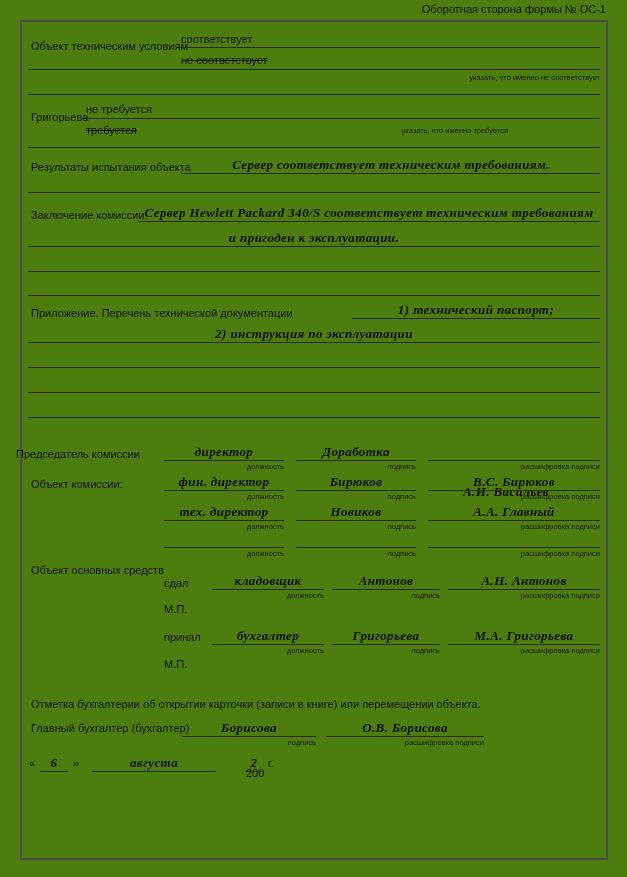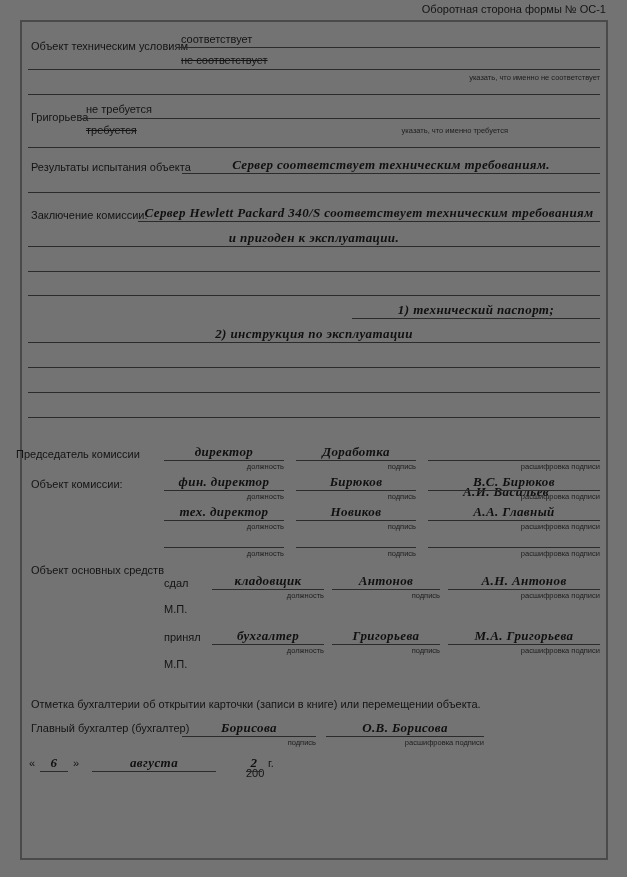--- a/index.html
+++ b/index.html
@@ -1,17 +1,17 @@
 <!DOCTYPE html>
 <html><head>
 <meta charset="utf-8">
 <style>
   html,body{margin:0;padding:0;background:#ffffff;}
   .page{
-    position:relative;width:627px;height:877px;background:#737373;
+    position:relative;width:627px;height:877px;background:#4d7c0f;
     font-family:"Liberation Sans",sans-serif;color:#161616;overflow:hidden;
   }
   .box{position:absolute;border:2px solid #4a4a4a;background:transparent;}
   .lbl{position:absolute;font-size:11px;line-height:12px;white-space:nowrap;color:#141414;}
   .val{
     position:absolute;font-family:"Liberation Serif","DejaVu Serif",serif;
     font-weight:bold;font-style:italic;font-size:13px;line-height:15px;
     letter-spacing:.4px;text-align:center;white-space:nowrap;color:#101010;
   }
   .cap{
@@ -52,20 +52,21 @@
   <div class="line" style="left:28px;top:192px;width:572px;"></div>
 
   <div class="lbl" style="left:31px;top:209px;">Заключение комиссии:</div>
   <div class="line" style="left:138px;top:221px;width:462px;"></div>
   <div class="val" style="left:138px;top:205px;width:462px;">Сервер Hewlett Packard 340/S соответствует техническим требованиям</div>
   <div class="line" style="left:28px;top:246px;width:572px;"></div>
   <div class="val" style="left:28px;top:230px;width:572px;">и пригоден к эксплуатации.</div>
   <div class="line" style="left:28px;top:271px;width:572px;"></div>
   <div class="line" style="left:28px;top:295px;width:572px;"></div>
 
+  <div class="lbl" style="left:31px;top:307px;">Приложение. Перечень технической документации</div>
   <div class="line" style="left:352px;top:318px;width:248px;"></div>
   <div class="val" style="left:352px;top:302px;width:248px;">1) технический паспорт;</div>
   <div class="line" style="left:28px;top:342px;width:572px;"></div>
   <div class="val" style="left:28px;top:326px;width:572px;">2) инструкция по эксплуатации</div>
   <div class="line" style="left:28px;top:367px;width:572px;"></div>
   <div class="line" style="left:28px;top:392px;width:572px;"></div>
   <div class="line" style="left:28px;top:417px;width:572px;"></div>
 
   <div class="lbl" style="left:16px;top:448px;">Председатель комиссии</div>
   <div class="val" style="left:164px;top:444px;width:120px;">директор</div>

